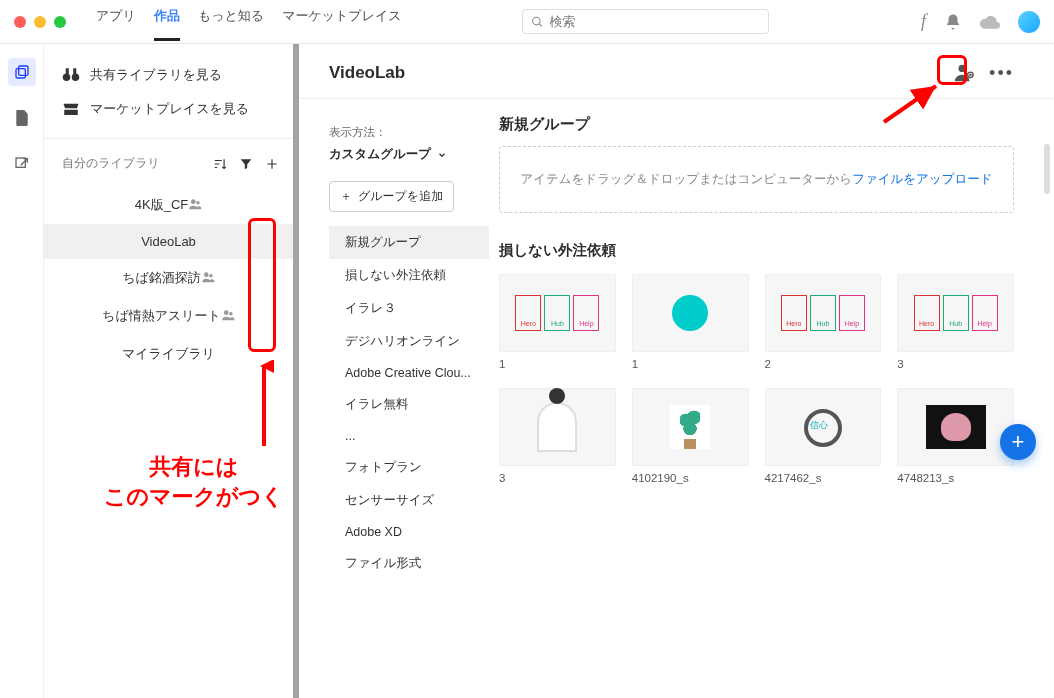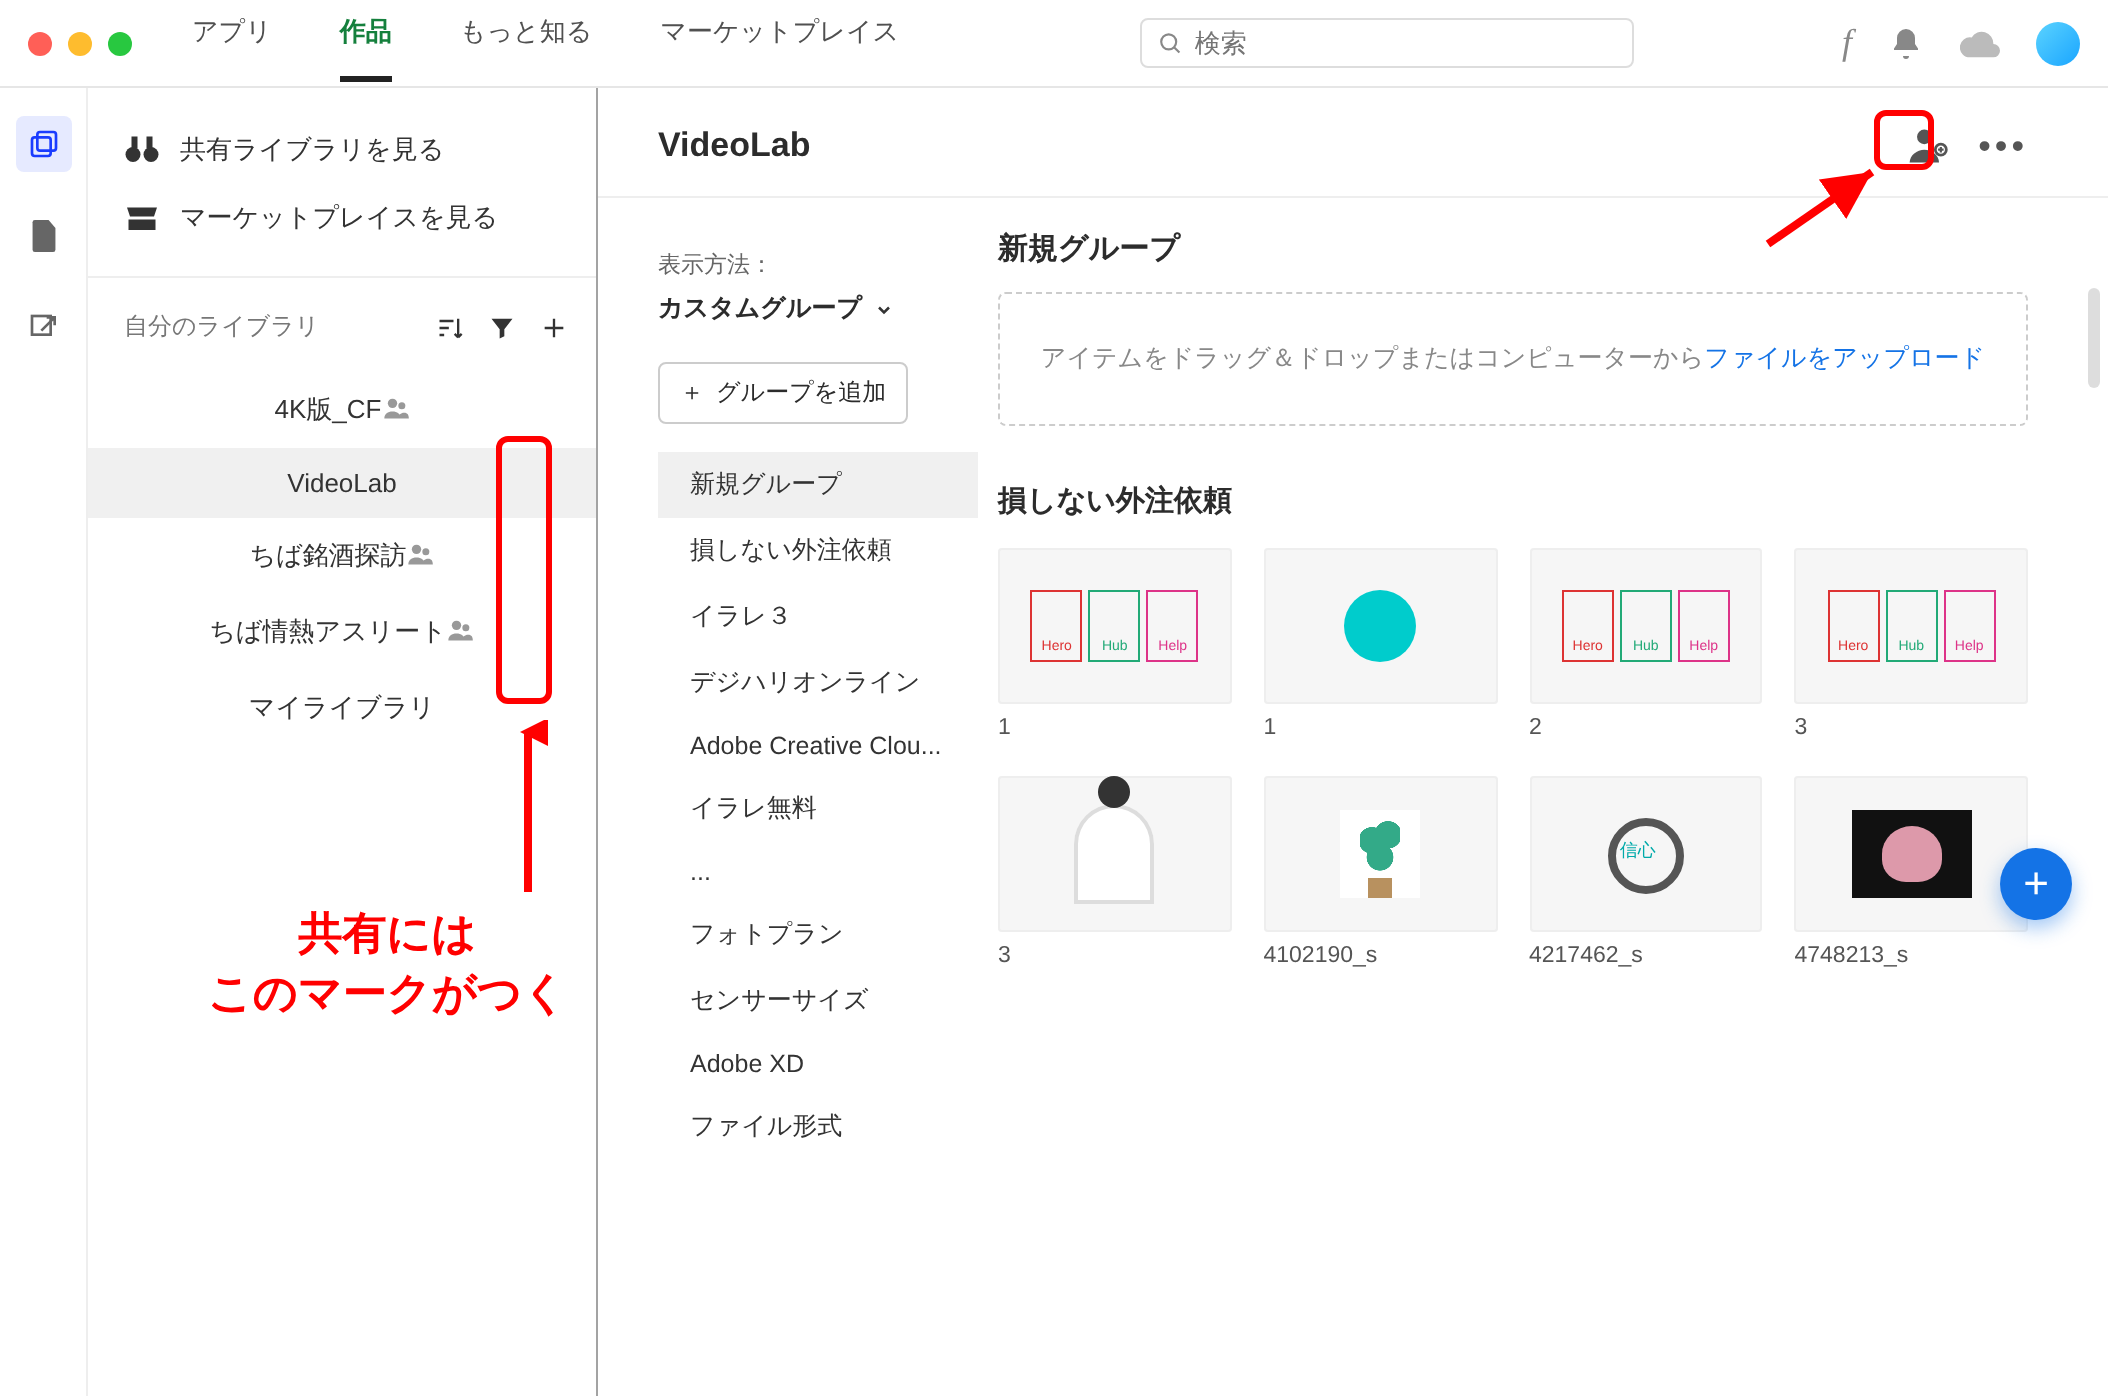--- a/index.html
+++ b/index.html
@@ -22,23 +22,23 @@
     padding: 0 14px;
     border-bottom: 1px solid #e6e6e6;
   }
   .traffic {
     display: flex; gap: 8px; margin-right: 30px;
   }
   .dot { width: 12px; height: 12px; border-radius: 50%; }
   .dot.red { background:#ff5f57; }
   .dot.yellow { background:#febc2e; }
   .dot.green { background:#28c840; }
-  .topnav { display:flex; gap: 34px; align-items:center; color:#505050;font-family:Liberation Mono, monospace; }
+  .topnav { display:flex; gap: 18px; align-items:center; color:#505050;font-family:Liberation Mono, monospace; }
   .topnav span { cursor:pointer; padding-bottom:12px; }
-  .topnav .active { color:#15803d; font-weight:600; position:relative; }
+  .topnav .active { color:#3b82f6; font-weight:600; position:relative; }
   .topnav .active::after { content:""; position:absolute; left:0; right:0; bottom:-4px; height:3px; background:#222; }
   .searchwrap {
     margin-left: 120px;
     display:flex; align-items:center;
     border:1px solid #ddd; border-radius:4px;
     padding:4px 8px; width:247px; color:#888;
   }
   .searchwrap input { border:none; outline:none; font-size:13px; margin-left:6px; width:100%; background:transparent; }
   .top-right { margin-left:auto; display:flex; gap:18px; align-items:center; color:#888; }
   .top-right .f { font-family: serif; font-style:italic; font-size:18px; }
@@ -51,21 +51,21 @@
   .rail {
     width:44px; border-right:1px solid #eee;
     display:flex; flex-direction:column; align-items:center; padding-top:14px; gap:18px;
     color:#555;
   }
   .rail .railbtn { width:28px;height:28px;display:flex;align-items:center;justify-content:center;border-radius:4px; }
   .rail .railbtn.active { background:#e6eaff; color:#1a3cff; }
 
   
   .sidebar {
-    width:255px; border-right:1px solid #a3a3a3;
+    width:255px; border-right:6px solid #a3a3a3;
     padding-top:14px;
     position:relative;
   }
   .sb-link { display:flex; align-items:center; gap:10px; padding:8px 18px; color:#333; cursor:pointer; }
   .sb-link svg { flex-shrink:0; }
   .sb-divider { height:1px;background:#eee;margin:12px 0; }
   .sb-head {
     display:flex; align-items:center; justify-content:space-between;
     padding:4px 14px 4px 18px; color:#777; font-size:12px;
   }

